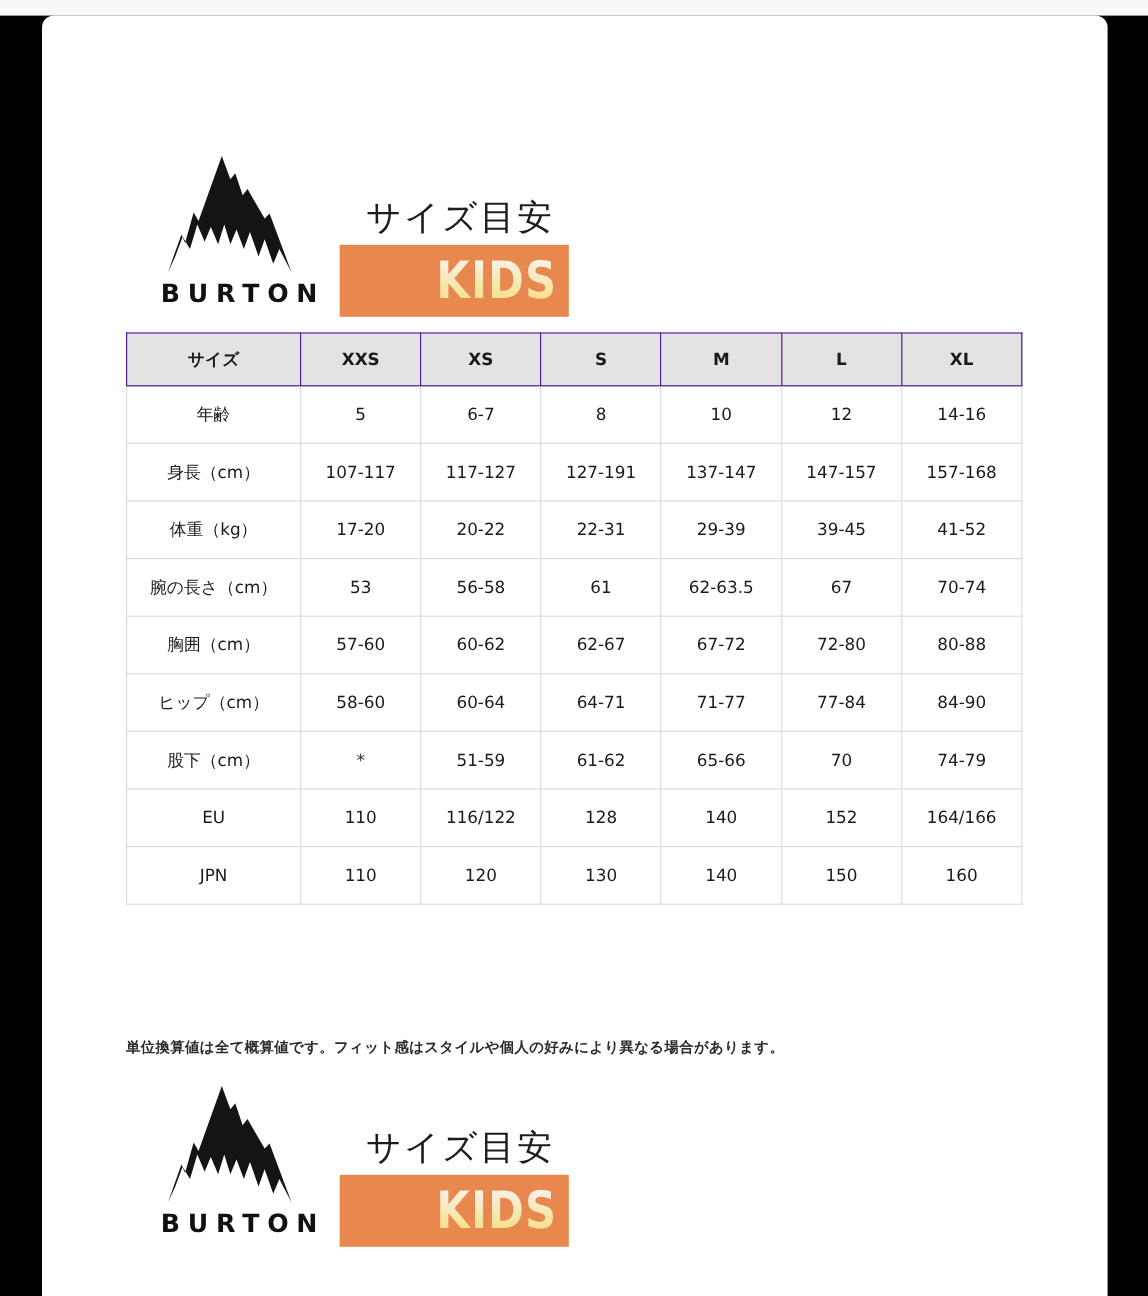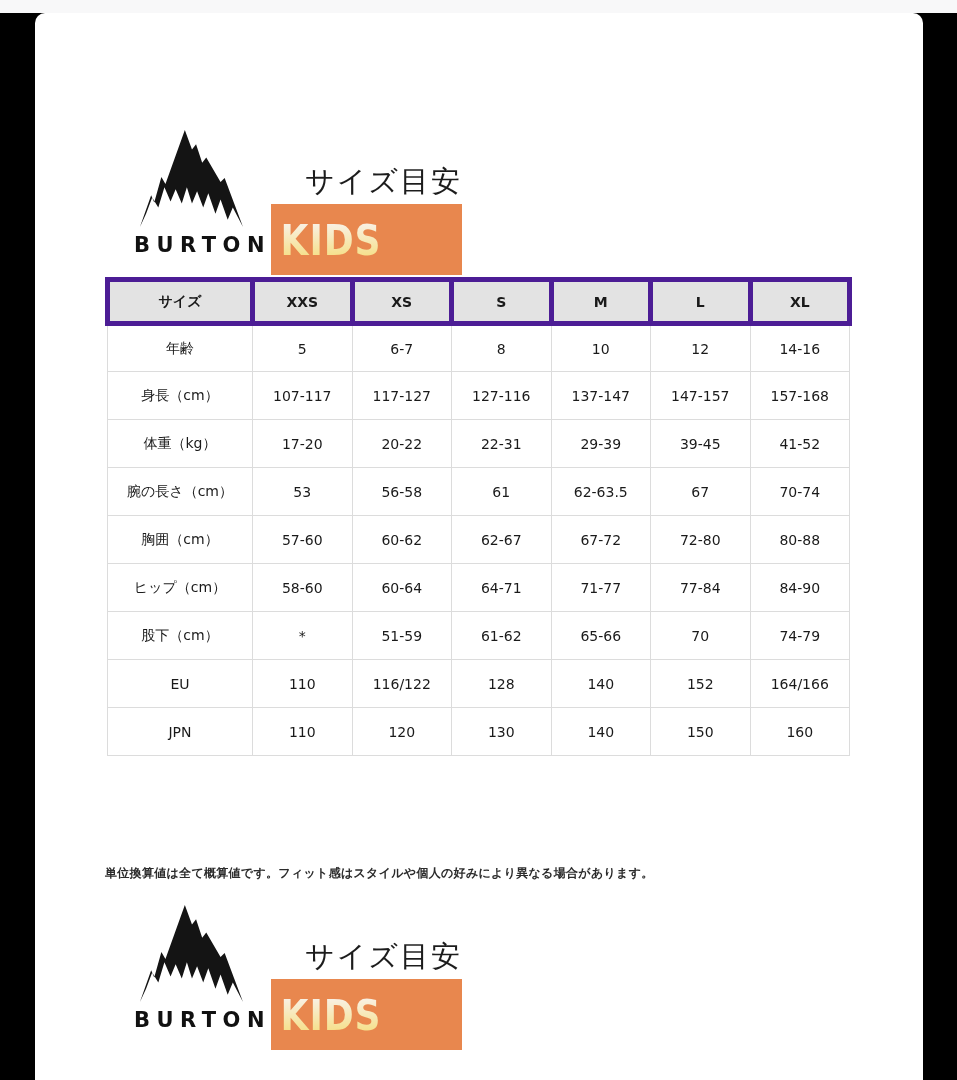--- a/index.html
+++ b/index.html
@@ -39,45 +39,45 @@
     font-size: 21px; font-weight: bold; color: #111;
     letter-spacing: 6.5px; padding-left: 5px;
     white-space: nowrap;
   }
   .guide-title {
     position: absolute; left: 270px; top: 34px;
     font-size: 29px; color: #1c1c1c; letter-spacing: 2px;
     white-space: nowrap;
   }
   .kids-banner {
-    position: absolute; left: 236px; top: 76px;
-    width: 191px; height: 71px;
+    position: absolute; left: 248px; top: 76px;
+    width: 191px; height: 60px;
     background: #E8874E;
-    display: flex; align-items: center; justify-content: flex-start;
+    display: flex; align-items: center; justify-content: flex-end;
   }
   .kids-text {
     display: inline-block;
     font-size: 43px; font-weight: 800; letter-spacing: 1px;
     transform: scaleX(0.84);
     background: linear-gradient(180deg, #F9F2EB 12%, #F5DF83 88%);
     -webkit-background-clip: text;
     background-clip: text;
     color: transparent;
   }
   .size-table {
     position: absolute; left: 70px; top: 264px;
     width: 747px;
     border-collapse: collapse;
     table-layout: fixed;
   }
   .size-table thead th {
     background: #E3E3E3;
     height: 44px;
     font-size: 14px; font-weight: bold; color: #1a1a1a;
-    border: 5px solid #4c1d95;
+    border: 1px solid #4c1d95;
     text-align: center; padding: 0;
   }
   .size-table tbody th, .size-table tbody td {
     height: 48px;
     border: 1px solid #DCDCDC;
     font-size: 14px; font-weight: 400; color: #1a1a1a;
     text-align: center; padding: 0;
     white-space: nowrap;
   }
   .footnote {
@@ -136,21 +136,21 @@
           <td>6-7</td>
           <td>8</td>
           <td>10</td>
           <td>12</td>
           <td>14-16</td>
         </tr>
         <tr>
           <th>身長（cm）</th>
           <td>107-117</td>
           <td>117-127</td>
-          <td>127-116</td>
+          <td>127-191</td>
           <td>137-147</td>
           <td>147-157</td>
           <td>157-168</td>
         </tr>
         <tr>
           <th>体重（kg）</th>
           <td>17-20</td>
           <td>20-22</td>
           <td>22-31</td>
           <td>29-39</td>

